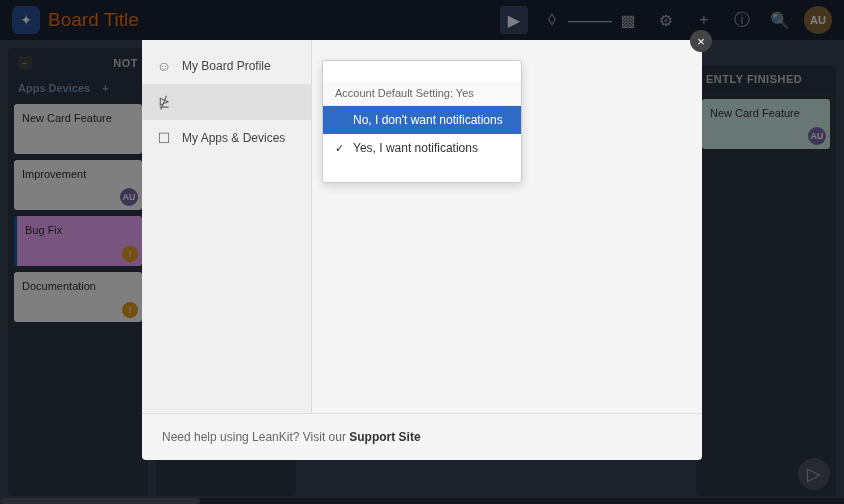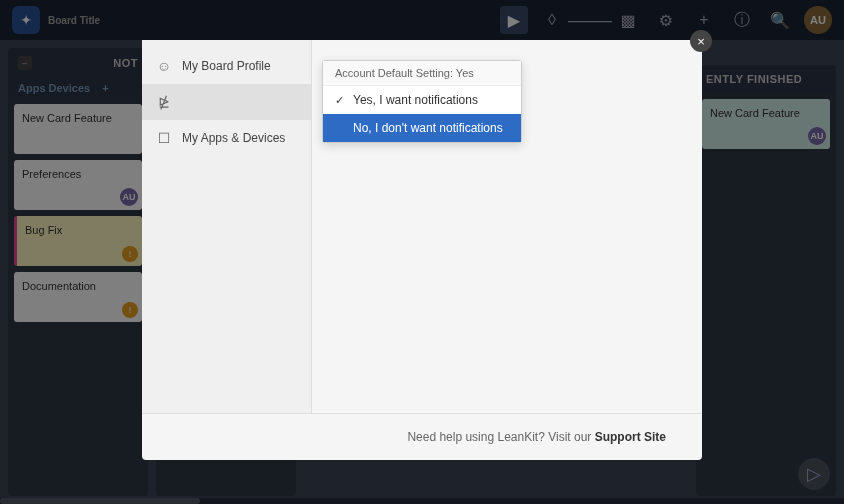--- a/index.html
+++ b/index.html
@@ -35,23 +35,23 @@
 
     .nav-logo {
       width: 28px; height: 28px;
       background: #2a5298;
       border-radius: 6px;
       display: flex; align-items: center; justify-content: center;
       color: white; font-size: 14px;
     }
 
     .nav-title {
-      color: #a3a3a3;
-      font-size: 10px;
-      font-weight: 700;
+      color: #f97316;
+      font-size: 19px;
+      font-weight: 400;
       flex: 1;
     }
 
     .nav-icons {
       display: flex;
       align-items: center;
       gap: 10px;
     }
 
     .nav-icon {
@@ -135,22 +135,22 @@
       background: white;
       border-radius: 3px;
       padding: 8px;
       font-size: 11px;
       color: #333;
       min-height: 50px;
       position: relative;
     }
 
     .card.pink {
-      background: #fef9c3;
-      border-left: 3px solid #ec4899;
+      background: #f0abfc;
+      border-left: 3px solid #0369a1;
     }
 
     .card.teal {
       background: #d0ede8;
     }
 
     .card .avatar {
       position: absolute;
       bottom: 4px; right: 4px;
       width: 18px; height: 18px;
@@ -262,21 +262,21 @@
     .dropdown-popup {
       position: absolute;
       top: 20px;
       left: 10px;
       background: white;
       border: 1px solid #ccc;
       border-radius: 3px;
       box-shadow: 0 3px 10px rgba(0,0,0,0.15);
       width: 200px;
       z-index: 30;
-      padding: 0 0;
+      padding: 20px 0;
     }
 
     .dropdown-header {
       padding: 6px 12px;
       font-size: 11px;
       color: #666;
       border-bottom: 1px solid #eee;
       background: #f9f9f9;
     }
 
@@ -302,25 +302,25 @@
     }
 
     .dropdown-item:not(.checked)::before {
       content: '';
       width: 12px;
       display: inline-block;
     }
 
     
     .modal-footer {
-      padding: 16px 36px;
+      padding: 16px 20px;
       border-top: 1px solid #e0e0e0;
       font-size: 12px;
       color: #666;
-      text-align: right;
+      text-align: left;
     }
 
     .modal-footer a {
       color: #333;
       font-weight: 600;
       text-decoration: none;
     }
 
     
     .board-scrollbar {
@@ -383,21 +383,21 @@
       <span>NOT</span>
     </div>
     <div class="column-label-bar">
       <span>Apps Devices</span>
       <span>+</span>
     </div>
     <div class="card">
       <span>New Card Feature</span>
     </div>
     <div class="card">
-      <span>Preferences</span>
+      <span>Improvement</span>
       <div class="avatar">AU</div>
     </div>
     <div class="card pink">
       <span>Bug Fix</span>
       <div class="small-icon">!</div>
     </div>
     <div class="card">
       <span>Documentation</span>
       <div class="small-icon">!</div>
     </div>
@@ -444,26 +444,26 @@
       </div>
 
       <div class="modal-content">
 
         <div style="font-size:12px; color:#555; margin-bottom:6px; opacity:0.7;">
           <span>assigned or @mentioned</span>
         </div>
 
         <div class="dropdown-popup">
           <div class="dropdown-header">Account Default Setting: Yes</div>
+          <div class="dropdown-item selected-item">
+            <span>No, I don't want notifications</span>
+          </div>
           <div class="dropdown-item checked">
             <span>Yes, I want notifications</span>
           </div>
-          <div class="dropdown-item selected-item">
-            <span>No, I don't want notifications</span>
-          </div>
         </div>
       </div>
     </div>
 
     <div class="modal-footer">
       <span>Need help using LeanKit? Visit our </span>
       <a href="#">Support Site</a>
     </div>
   </div>
 </div>

